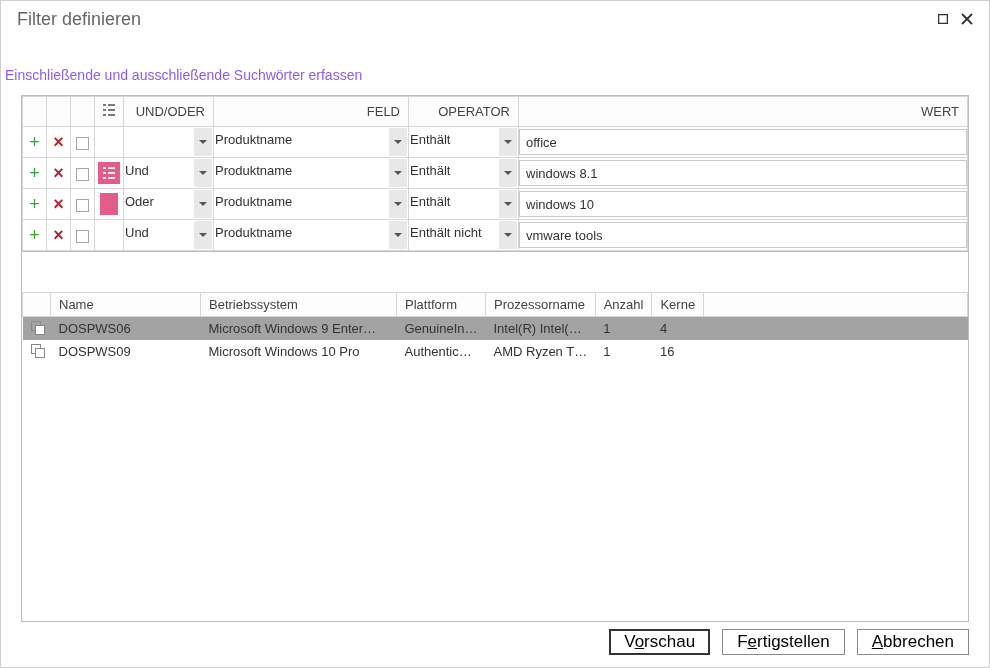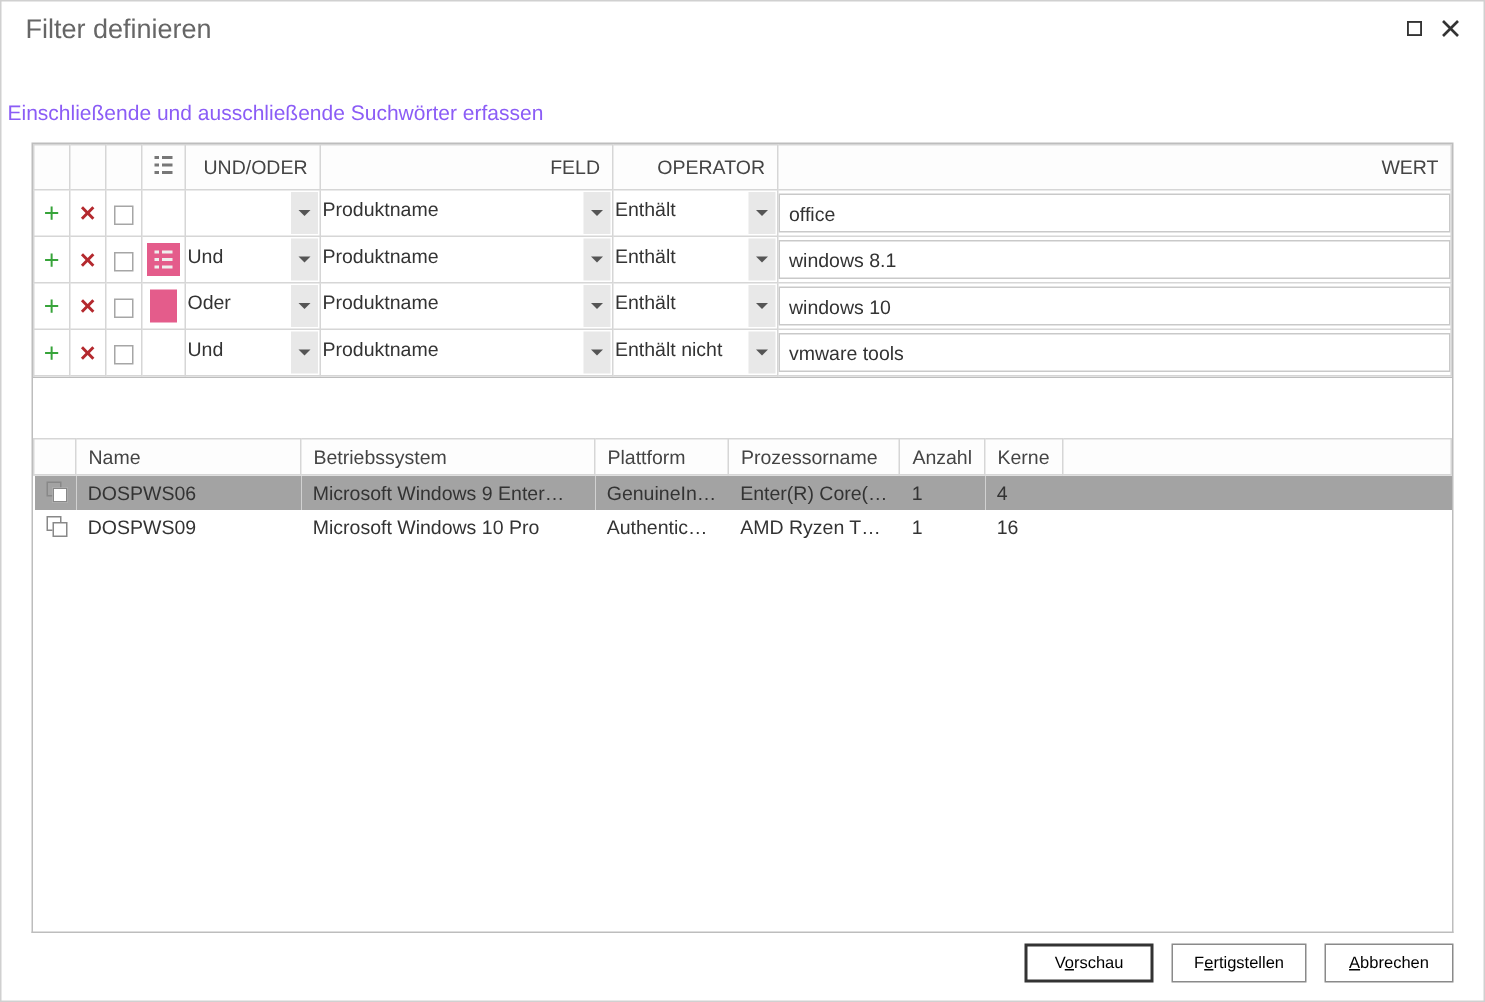--- a/index.html
+++ b/index.html
@@ -233,21 +233,21 @@
     display: flex;
     gap: 12px;
   }
   .btn {
     min-width: 86px;
     height: 26px;
     border: 1px solid #8a8a8a;
     background: #fff;
     padding: 2px 14px;
     font-family: inherit;
-    font-size: 11px;
+    font-size: 17px;
     cursor: pointer;
     text-align: center;
     line-height: 20px;
   }
   .btn.default { border: 2px solid #333; padding: 1px 13px; }
   .accel { text-decoration: underline; }
 </style>
 </head>
 <body>
 
@@ -424,21 +424,21 @@
           <th>Kerne</th>
           <th></th>
         </tr>
       </thead>
       <tbody id="results-body">
           <tr class="sel">
             <td class="rowicon"><span class="comp-icon"></span></td>
             <td>DOSPWS06</td>
             <td>Microsoft Windows 9 Enter…</td>
             <td>GenuineIn…</td>
-            <td>Enter(R) Core(…</td>
+            <td>Intel(R) Intel(…</td>
             <td>1</td>
             <td>4</td>
             <td></td>
           </tr>
           <tr>
             <td class="rowicon"><span class="comp-icon"></span></td>
             <td>DOSPWS09</td>
             <td>Microsoft Windows 10 Pro</td>
             <td>Authentic…</td>
             <td>AMD Ryzen T…</td>

